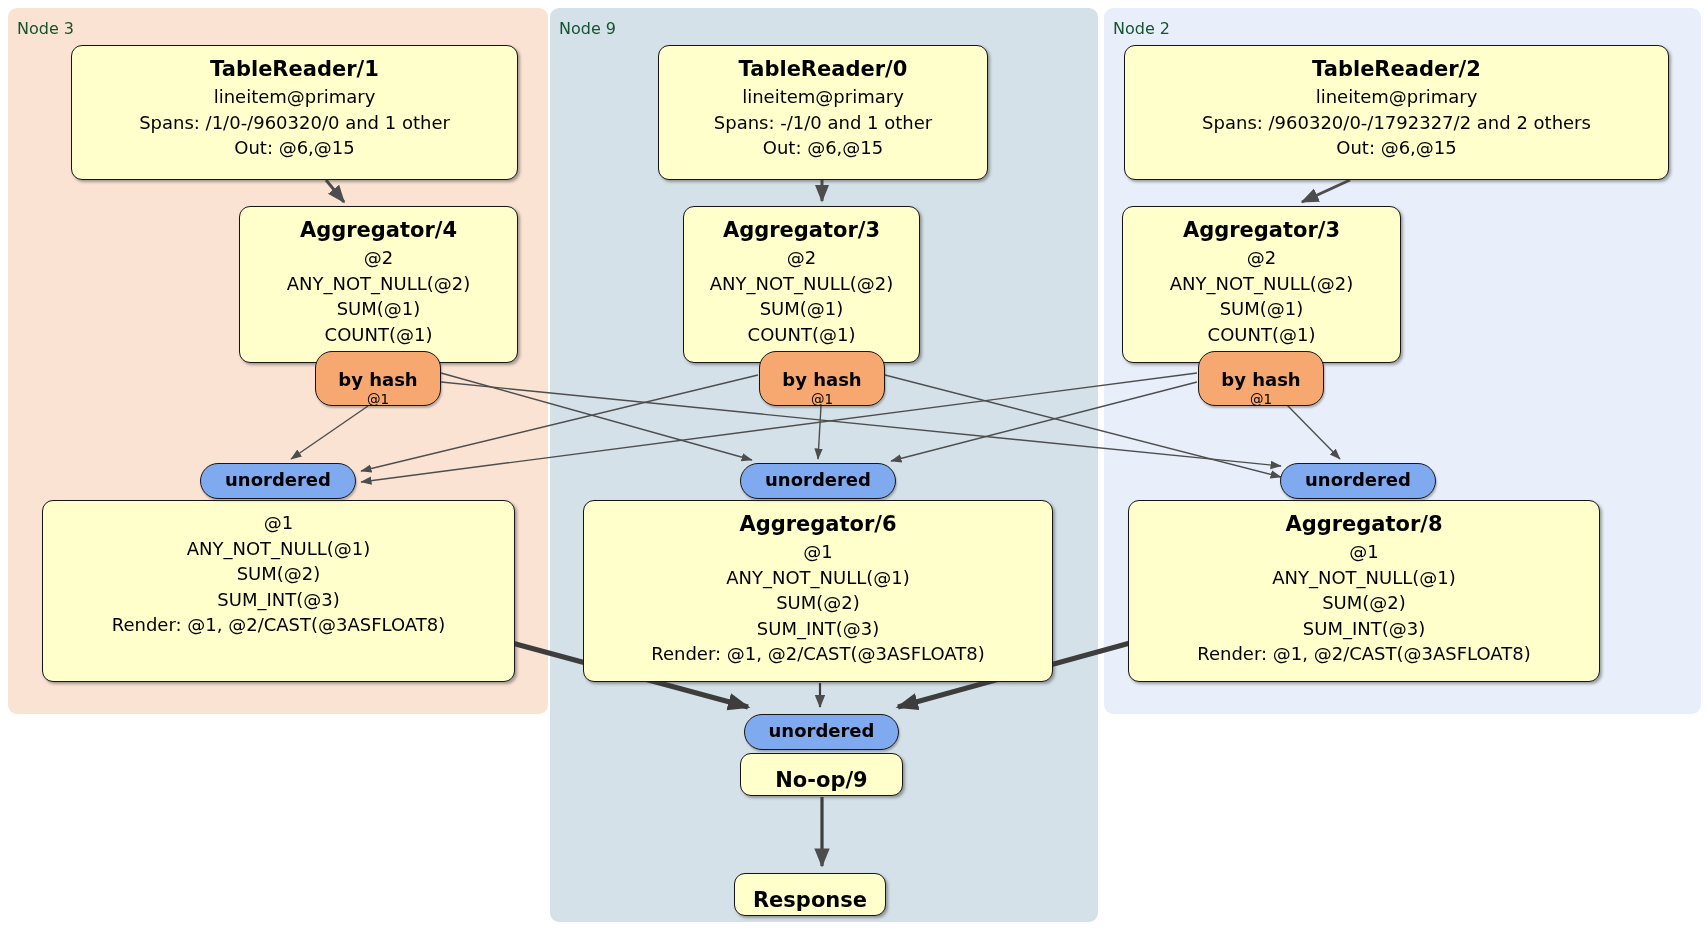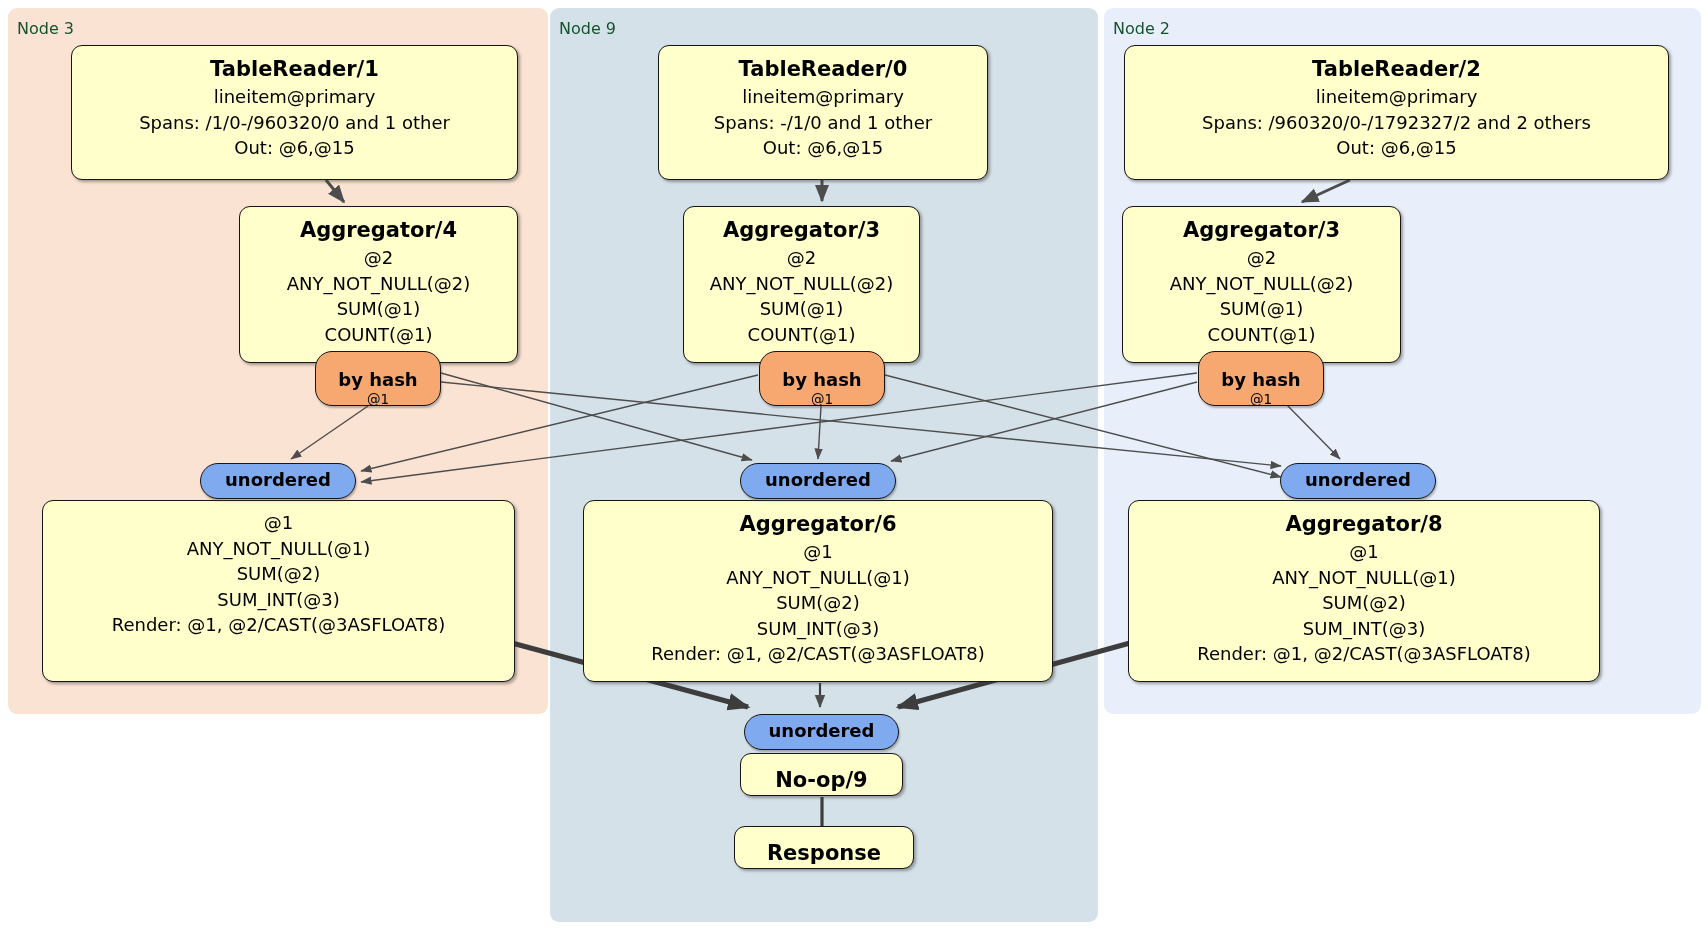--- a/index.html
+++ b/index.html
@@ -166,17 +166,17 @@
     <div class="pbox-line">SUM_INT(@3)</div>
     <div class="pbox-line">Render: @1, @2/CAST(@3ASFLOAT8)</div>
   </div>
 
   <div class="sync" style="left:744px;top:714px;width:155px;height:36px;">
     <span>unordered</span>
   </div>
   <div class="pbox mini" style="left:740px;top:753px;width:163px;height:43px;">
     <div class="pbox-title">No-op/9</div>
   </div>
-  <div class="pbox mini" style="left:734px;top:826px;width:180px;height:43px;">
+  <div class="pbox mini" style="left:734px;top:873px;width:152px;height:43px;">
     <div class="pbox-title">Response</div>
   </div>
 
 </div>
 
 </body></html>

